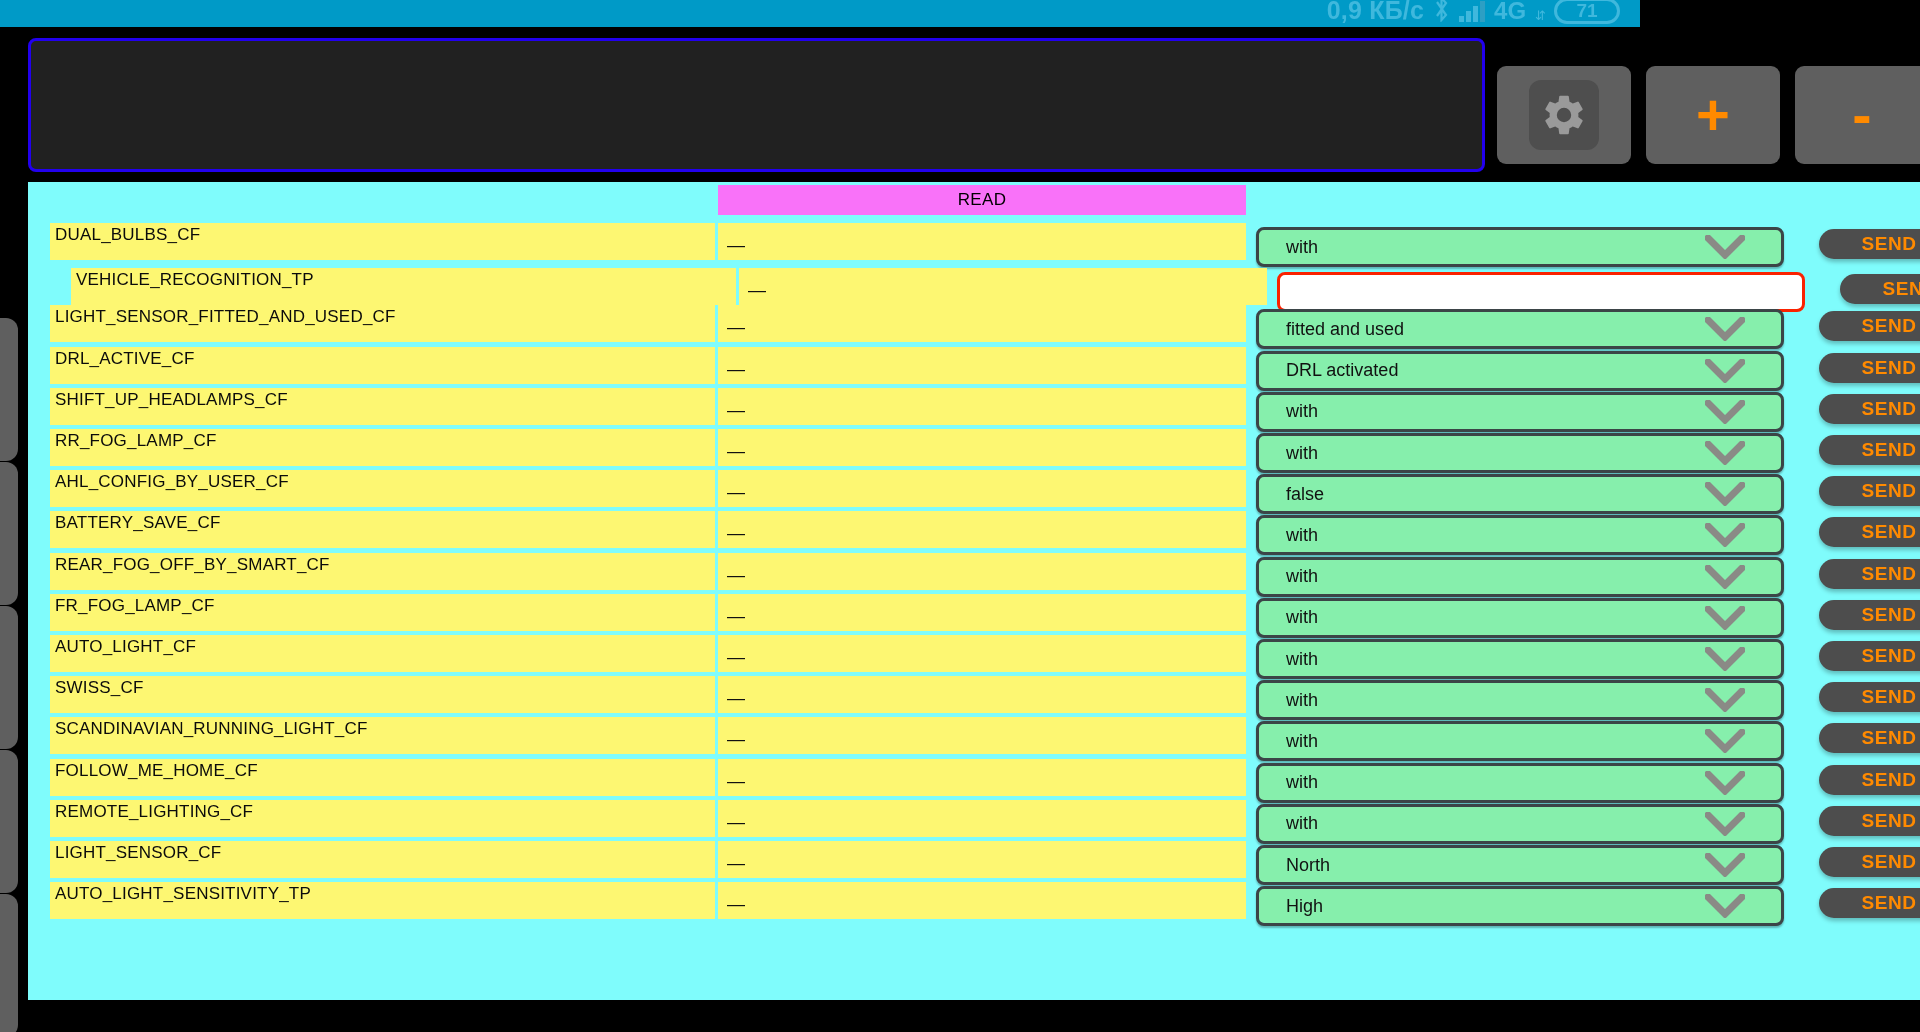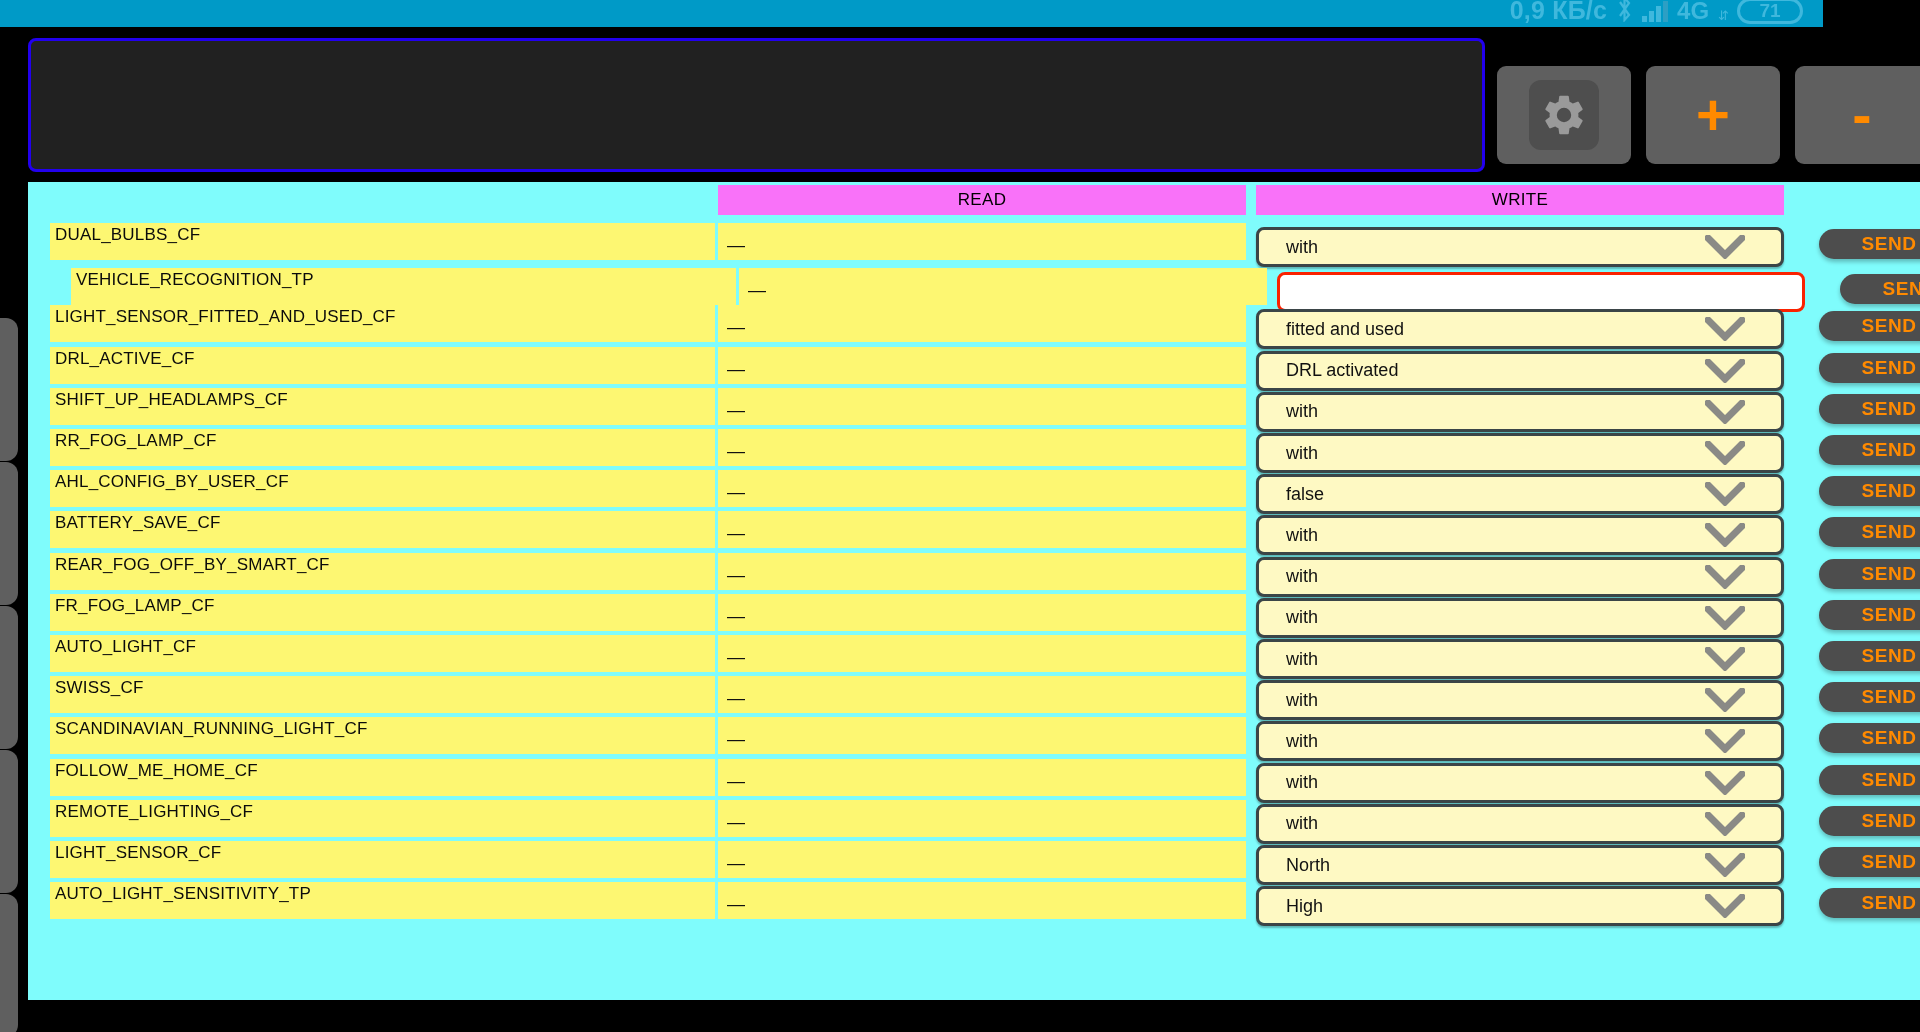--- a/index.html
+++ b/index.html
@@ -6,21 +6,21 @@
   html, body {
     width: 1920px; height: 1032px;
     background: #000;
     font-family: "Liberation Sans", sans-serif;
     overflow: hidden;
   }
 
   
   #statusbar {
     position: absolute; left: 0; top: 0;
-    width: 1823px; height: 27px;
+    width: 1640px; height: 27px;
     background: #009ac7;
     display: flex; align-items: center; justify-content: flex-end;
     padding-right: 20px; gap: 9px;
     color: #3fb8dd;
   }
   #statusbar .st-text {
     font-size: 25px; font-weight: bold; letter-spacing: .2px;
     line-height: 25px; position: relative; top: -3px;
   }
   .st-ico { position: relative; top: -3px; display: inline-block; }
@@ -105,21 +105,21 @@
     position: absolute; left: 690px; top: 0; width: 528px; height: 37px;
     background: #fdf772;
     font-size: 18px; color: #111;
     display: flex; align-items: flex-end; padding-left: 9px; padding-bottom: 4px;
   }
 
   .wr-wrap { position: absolute; left: 1228px; top: 4px; width: 528px; height: 40px; }
 
   .dd {
     width: 100%; height: 100%;
-    background: #fef9c3;
+    background: #86efac;
     border: 3px solid #3b4547;
     border-radius: 8px;
     display: flex; align-items: center;
     padding-left: 27px; padding-right: 16px;
     font-size: 18px; color: #111;
     position: relative;
     box-shadow: 0 2px 2px rgba(0,0,0,.28);
   }
   .dd .chev {
     position: absolute; right: 36px; top: 50%; transform: translateY(-50%);
@@ -189,21 +189,20 @@
     <div class="edge-btn" style="top: 318px;"></div>
     <div class="edge-btn" style="top: 462px;"></div>
     <div class="edge-btn" style="top: 606px;"></div>
     <div class="edge-btn" style="top: 750px;"></div>
     <div class="edge-btn" style="top: 894px;"></div>
   </div>
 
 <div id="panel">
   <div id="hdr">
     <div class="hdr-cell" id="hdr-read">READ</div>
-    <div class="hdr-cell" id="hdr-write">WRITE</div>
   </div>
   <div id="rows-host">
       <div class="row" style="top: 41px;">
         <div class="cell-name">DUAL_BULBS_CF</div>
         <div class="cell-read">—</div>
         <div class="wr-wrap">
           <div class="dd">
             <span>with</span>
             <span class="chev">
               <svg width="40" height="24" viewBox="0 0 40 24">

